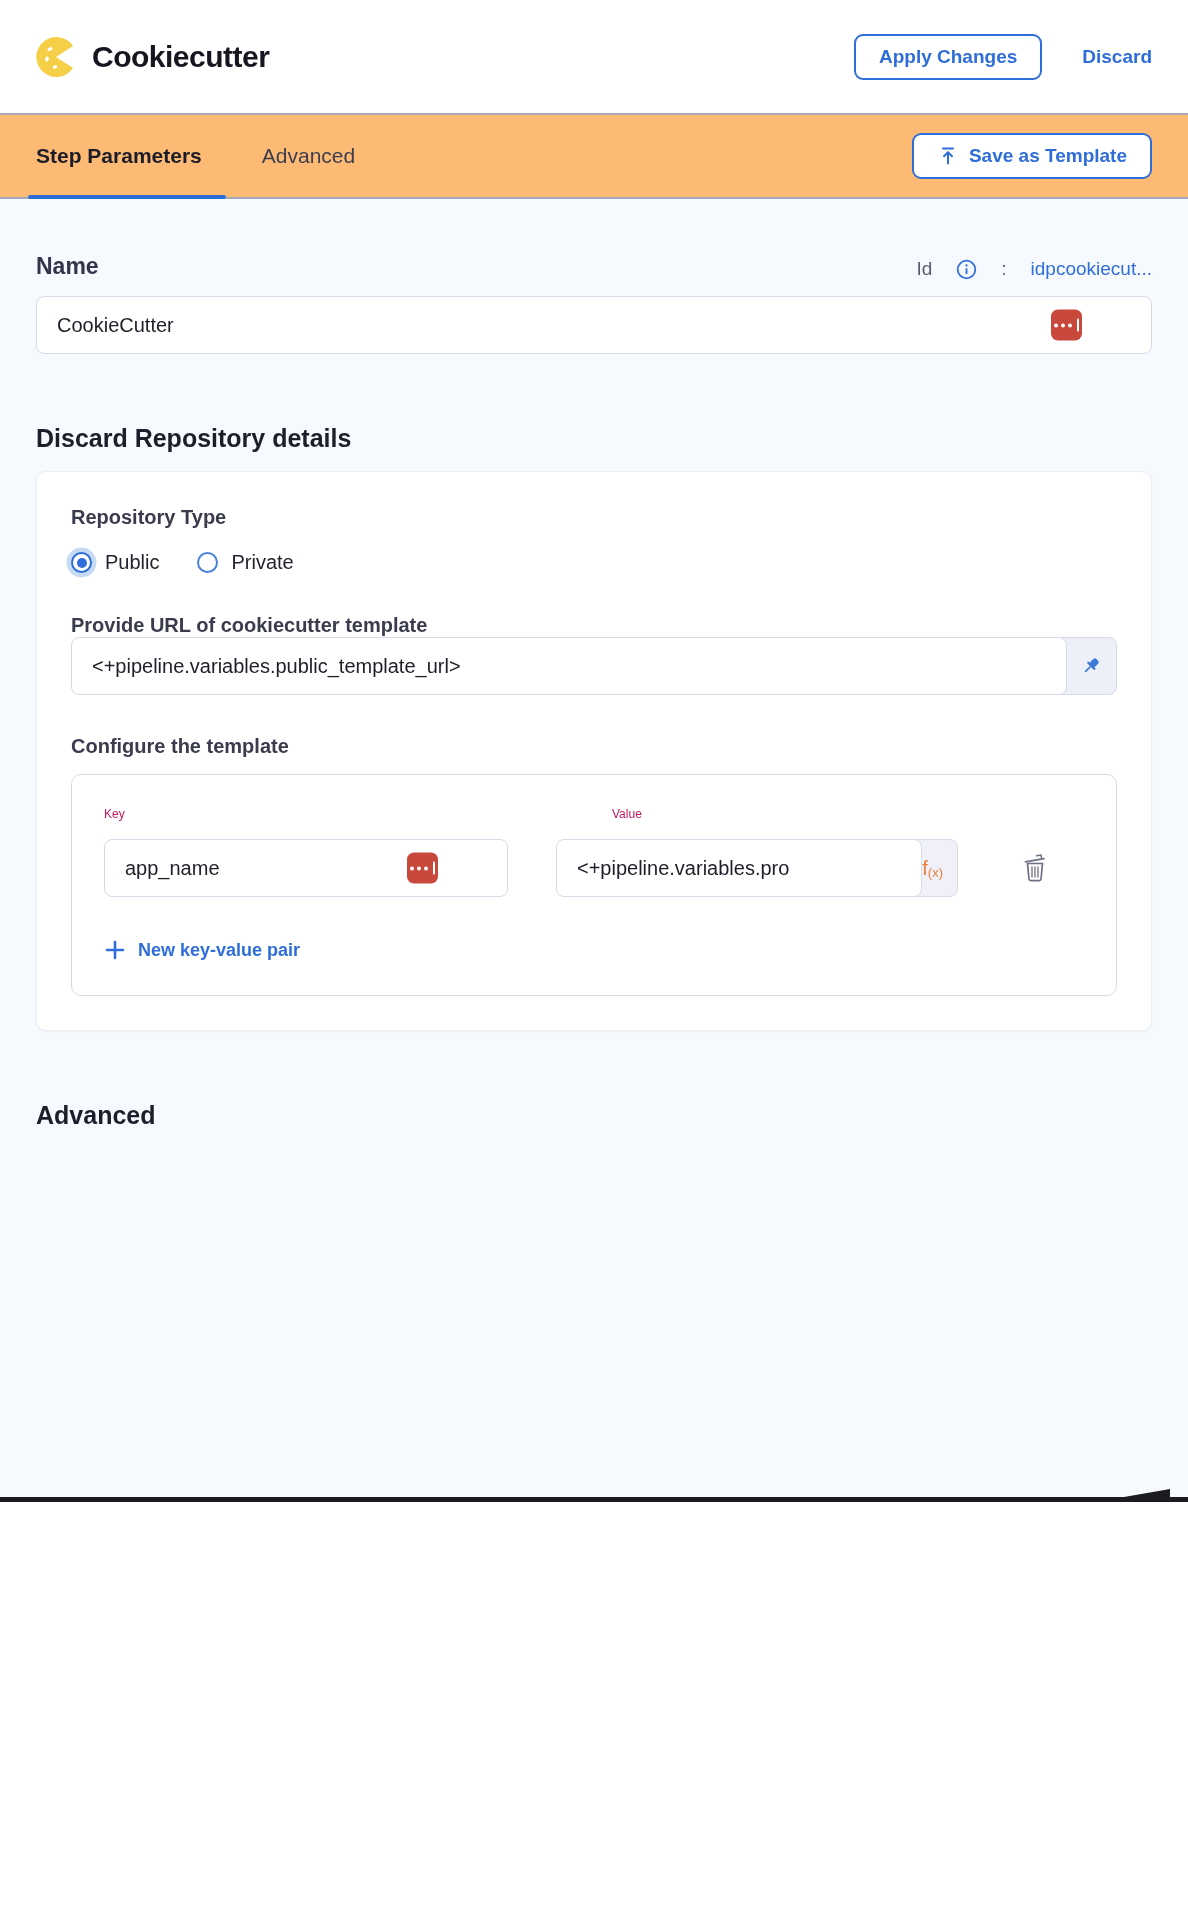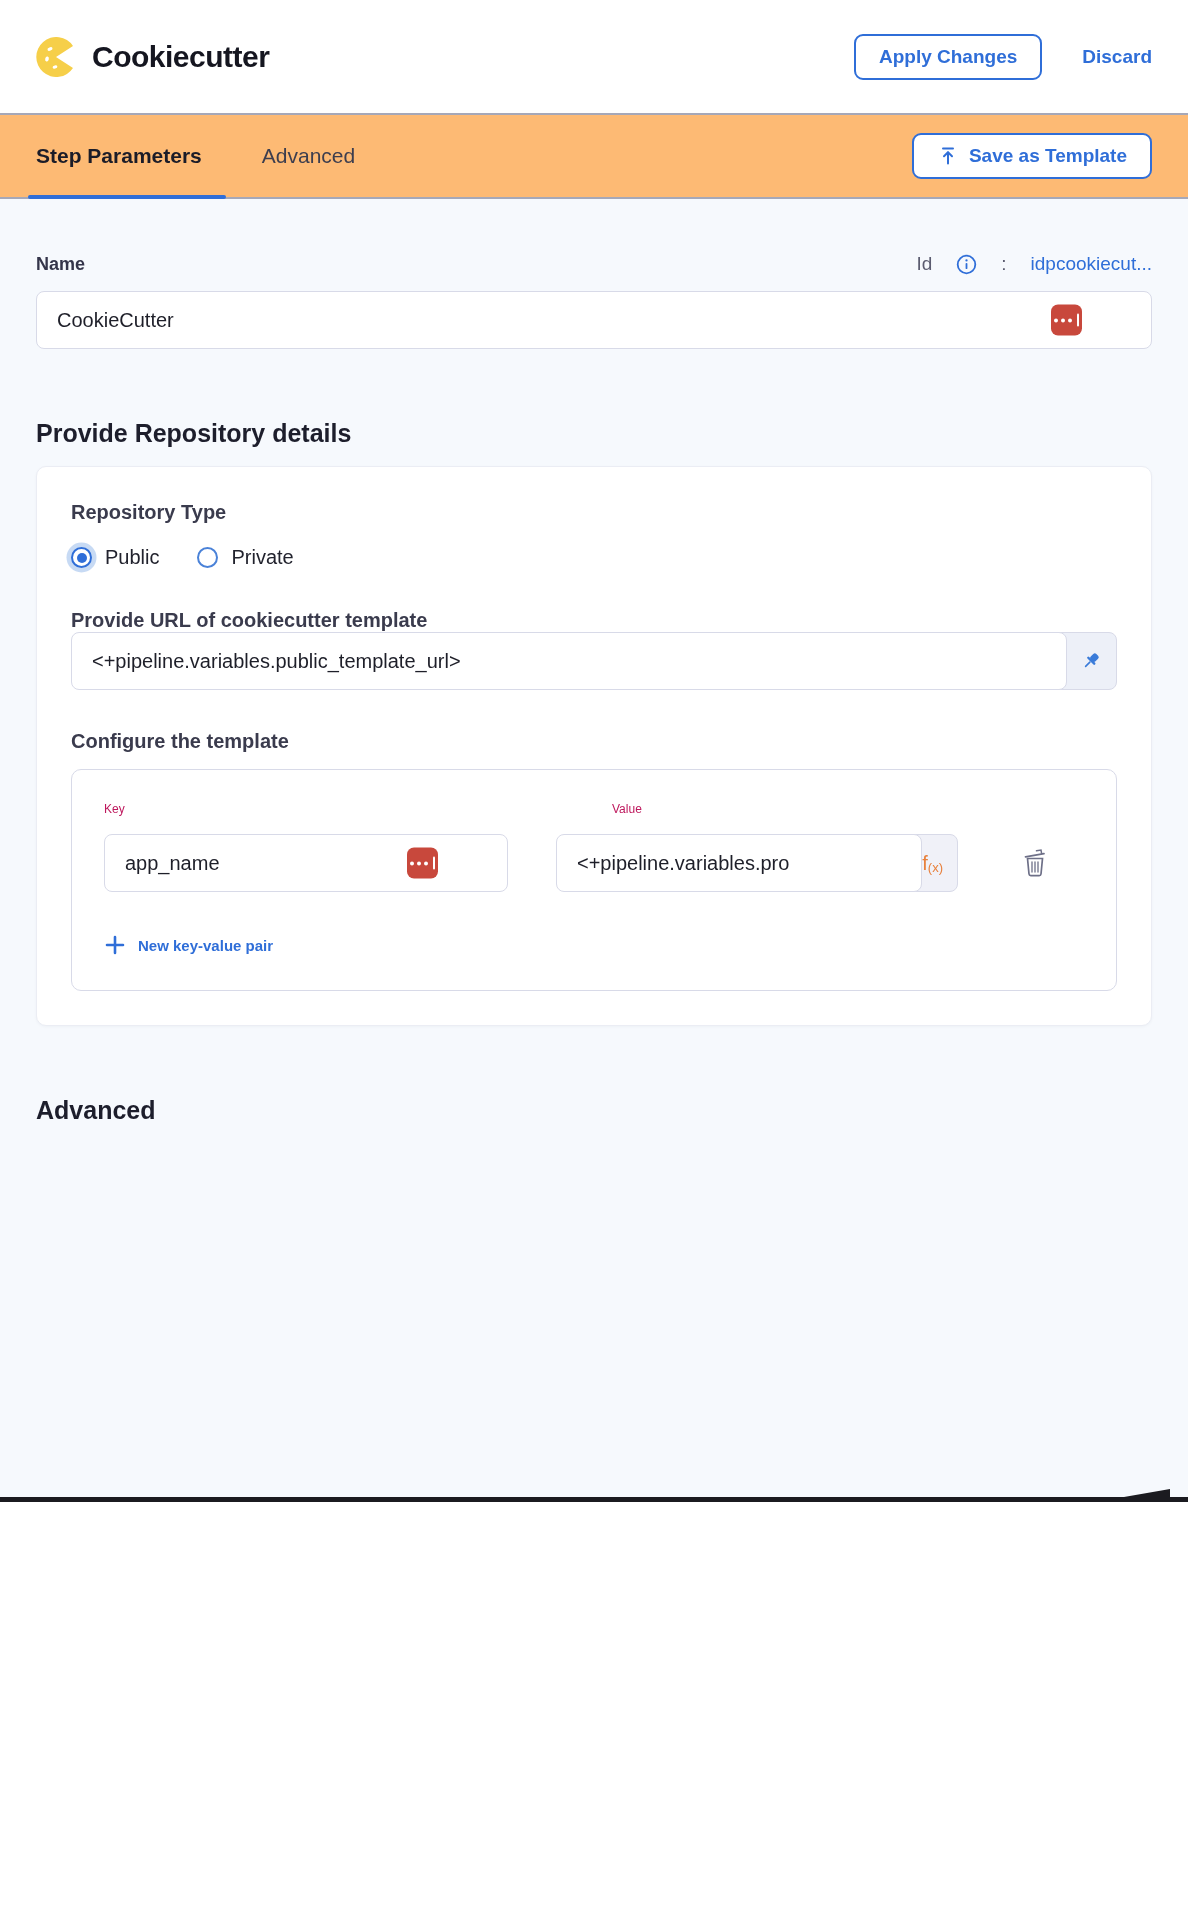--- a/index.html
+++ b/index.html
@@ -36,21 +36,21 @@
   .tab.active::after {
     content:""; position:absolute; left:-8px; right:-6px; bottom:-2px;
     height:4px; background:#2f6ed8; border-radius:3px;
   }
   .tab + .tab { margin-left:28px; }
 
   
   .main { padding:54px 36px 0 36px; }
 
   .name-row { display:flex; align-items:flex-end; justify-content:space-between; }
-  .field-label { font-size:18px; font-weight:700; color:#34354a; }
+  .field-label { font-size:23px; font-weight:700; color:#34354a; }
   .id-line { display:flex; align-items:center; gap:24px; font-size:19px; }
   .id-word { color:#5b5c70; }
   .id-colon { color:#5b5c70; }
   .id-value { color:#2f6ed8; cursor:pointer; }
 
   .input-shell { position:relative; margin-top:16px; }
   .text-input {
     width:100%; height:58px; background:#fff; border:1px solid #d8dae8; border-radius:8px;
     padding:0 20px; font-size:20px; color:#1e1f29; font-family:"Liberation Sans", sans-serif; outline:none;
   }
@@ -106,21 +106,21 @@
   .fx-btn {
     position:absolute; right:0; top:0; width:70px; height:58px; z-index:1;
     background:#f0f1f8; border:1px solid #d8dae8; border-radius:8px;
     display:flex; align-items:center; justify-content:flex-end; padding-right:14px; cursor:pointer;
     color:#e8803c; font-size:20px;
   }
   .fx-btn .fx-sub { font-size:13px; margin-top:8px; }
   .trash-btn { margin-left:64px; background:none; border:none; cursor:pointer; display:flex; align-items:center; }
   .kv-add { margin-top:42px; display:flex; align-items:center; gap:12px; cursor:pointer; background:none; border:none;
     font-family:"Liberation Sans", sans-serif; }
-  .kv-add-label { color:#2f6ed8; font-size:15px; font-weight:700; }
+  .kv-add-label { color:#2f6ed8; font-size:18px; font-weight:700; }
 
   
   .bottom-strip { position:absolute; left:0; right:0; bottom:0; height:5px; background:#1b1b20; }
   .bottom-strip::after {
     content:""; position:absolute; right:18px; bottom:5px;
     width:0; height:0; border-left:46px solid transparent; border-bottom:8px solid #1b1b20;
   }
 
   svg { display:block; }
 </style>
@@ -188,21 +188,21 @@
     <div class="input-shell">
       <input class="text-input" type="text" value="CookieCutter" style="">
       <span class="type-chip">
         <span class="d"></span>
           <span class="d"></span>
           <span class="d"></span>
           <span class="bar"></span>
       </span>
     </div>
 
-    <h2 class="section-heading">Provide Repository details</h2>
+    <h2 class="section-heading">Discard Repository details</h2>
     <section class="card">
 
       <div class="group-label">Repository Type</div>
       <div class="radio-row">
         <label class="radio-opt">
           <span class="radio selected"></span>
           <span class="radio-label">Public</span>
         </label>
         <label class="radio-opt">
           <span class="radio unselected"></span>

